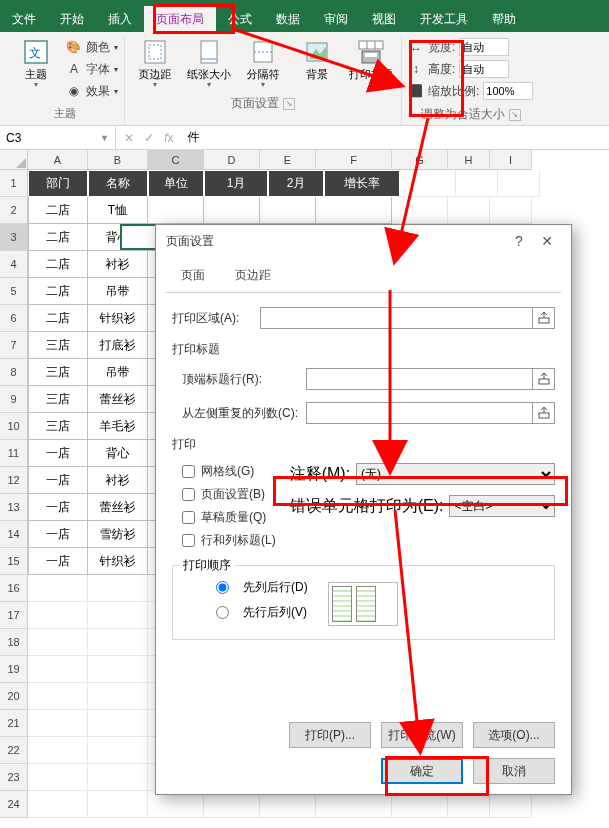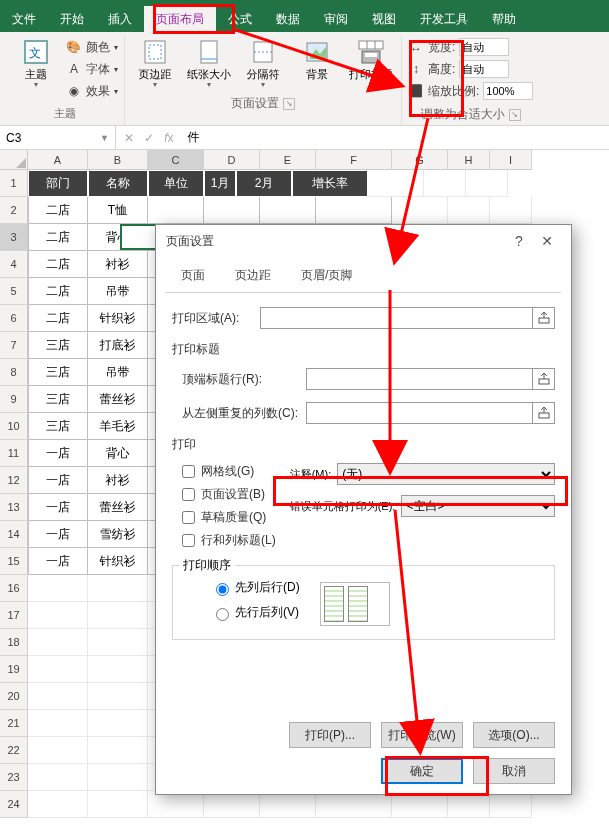--- a/index.html
+++ b/index.html
@@ -76,23 +76,23 @@
 .section-title { font-size: 12px; margin: 6px 0 10px; color: #333; }
 .section-box { border: 1px solid #d5d5d5; border-top: none; position: relative; padding: 14px 10px 10px; margin-bottom: 12px; }
 .section-box::before { content: attr(data-title); position: absolute; top: -8px; left: 6px; background: #fff; padding: 0 4px; font-size: 12px; color: #333; }
 .section-box .top-line { position: absolute; left: 0; right: 0; top: 0; height: 1px; background: #d5d5d5; }
 .chk { display: flex; align-items: center; gap: 6px; font-size: 12px; color: #333; margin-bottom: 6px; }
 .chk input { width: 13px; height: 13px; }
 .two-col { display: flex; gap: 14px; }
 .two-col .left { display: flex; flex-direction: column; }
 .two-col .right { flex: 1; }
 .select-row { display: flex; align-items: center; gap: 6px; margin-bottom: 10px; }
-.select-row label { font-size: 11px; }
+.select-row label { font-size: 16px; }
 .select-row select { flex: 1; height: 22px; border: 1px solid #999; font-size: 12px; }
-.radio { display: flex; align-items: flex-end; gap: 6px; font-size: 12px; margin-bottom: 8px; }
+.radio { display: flex; align-items: center; gap: 14px; font-size: 12px; margin-bottom: 8px; }
 .order-diagram { width: 70px; height: 44px; border: 1px solid #bbb; display: inline-block; padding: 3px; }
 .order-diagram .box { width: 20px; height: 36px; border: 1px solid #888; display: inline-block; margin-right: 4px; background: repeating-linear-gradient(#fff,#fff 3px,#cdeac0 3px,#cdeac0 5px); vertical-align: top; }
 .dialog-buttons { display: flex; justify-content: flex-end; gap: 10px; padding: 10px 16px; }
 .dialog-buttons.top-row { padding-bottom: 0; }
 .btn { min-width: 82px; height: 26px; border: 1px solid #adadad; background: #e1e1e1; font-size: 12px; color: #333; display:flex;align-items:center;justify-content:center; }
 .btn.primary { border: 2px solid #0078d4; }
 
 
 .annot { position: absolute; border: 3px solid #ff0000; pointer-events: none; z-index: 50; }
 .arrow-svg { position: absolute; pointer-events: none; z-index: 49; }
@@ -287,21 +287,21 @@
       <div class="row-header">21</div>
       <div class="row-header">22</div>
       <div class="row-header">23</div>
       <div class="row-header">24</div>
     </div>
   <div class="cells" id="cells">
       <div class="cell-row">
         <div class="cell hdr" style="width: 60px;">部门</div>
         <div class="cell hdr" style="width: 60px;">名称</div>
         <div class="cell hdr" style="width: 56px;">单位</div>
-        <div class="cell hdr" style="width: 32px;">1月</div>
+        <div class="cell hdr" style="width: 64px;">1月</div>
         <div class="cell hdr" style="width: 56px;">2月</div>
         <div class="cell hdr" style="width: 76px;">增长率</div>
         <div class="cell" style="width: 56px;"></div>
         <div class="cell" style="width: 42px;"></div>
         <div class="cell" style="width: 42px;"></div>
       </div>
       <div class="cell-row">
         <div class="cell data" style="width: 60px;">二店</div>
         <div class="cell data" style="width: 60px;">T恤</div>
         <div class="cell data" style="width: 56px;"></div>
@@ -561,21 +561,20 @@
 <div class="dialog">
   <div class="dialog-title">
     <span>页面设置</span>
     <span class="sp"></span>
     <span class="help">?</span>
     <span class="close">✕</span>
   </div>
   <div class="dialog-tabs">
     <div class="dialog-tab">页面</div>
     <div class="dialog-tab">页边距</div>
-    <div class="dialog-tab">页眉/页脚</div>
   </div>
   <div class="dialog-body">
     <div class="field-row">
       <label style="width:80px;">打印区域(A):</label>
       <div class="refbox">
           <input type="text" style="">
           <span class="pick">
             <svg width="14" height="14">
               <rect x="2" y="7" width="10" height="5" fill="none" stroke="#555"></rect>
               <path d="M7 2 L7 7 M4 4 L7 1 L10 4" fill="none" stroke="#555"></path>

